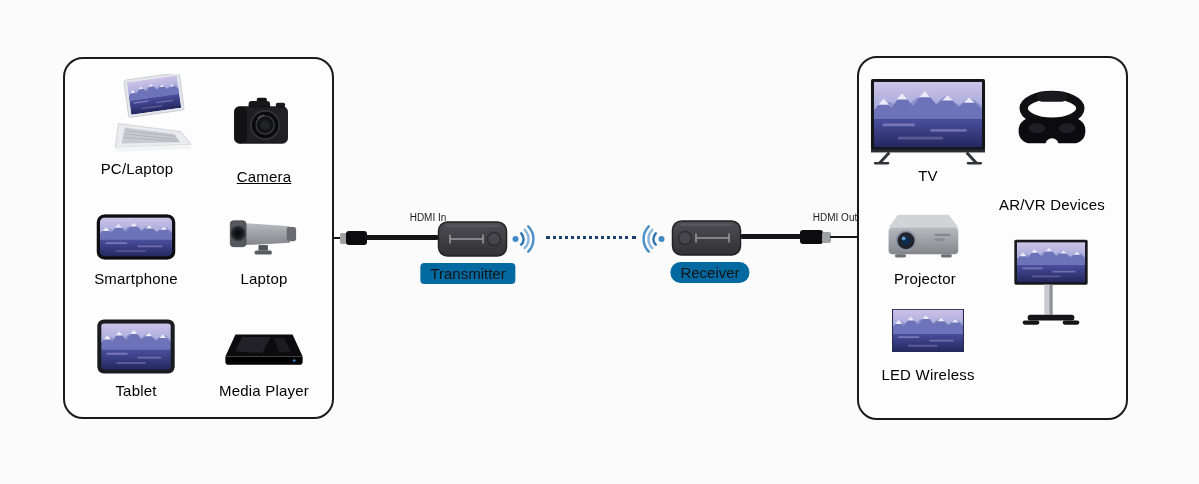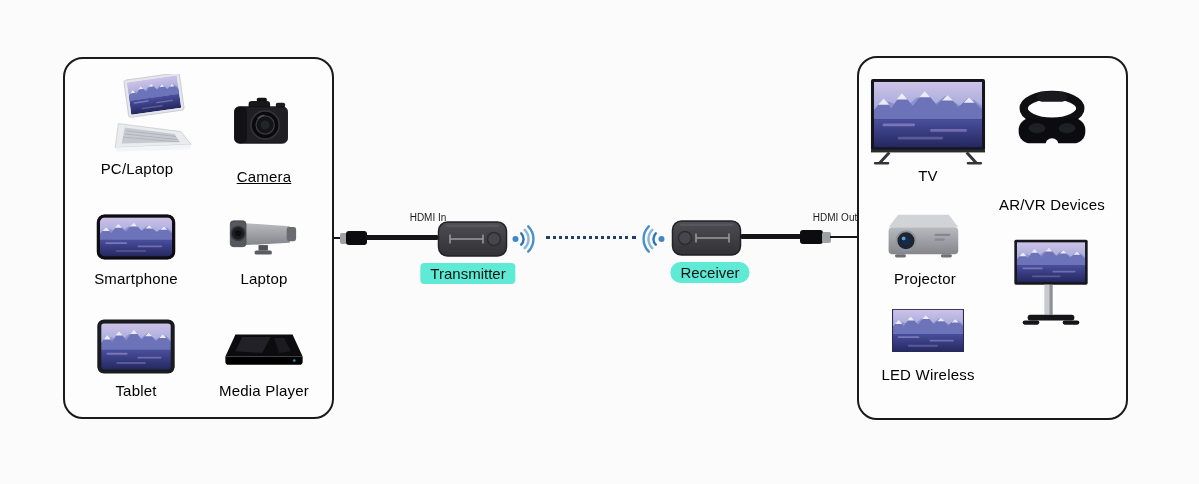--- a/index.html
+++ b/index.html
@@ -14,21 +14,21 @@
     border:2px solid #1a1a1c; border-radius:20px; background:#fdfdfe;
   }
   .dev-label {
     position:absolute; transform:translateX(-50%);
     font-size:15px; color:#000000; text-align:center;
     white-space:nowrap; letter-spacing:.2px;
   }
   .dev-label.wrap { white-space:normal; width:130px; line-height:1.22; }
   .chip {
     position:absolute; transform:translateX(-50%);
-    font-size:15px; color:#141414; background:#5eead4;
+    font-size:15px; color:#141414; background:#0369a1;
     padding:2px 10px; border-radius:4px; white-space:nowrap;
   }
   .title {
     position:absolute; transform:translateX(-50%);
     font-size:18px; font-weight:bold; color:#0f0f0f;
     white-space:nowrap; letter-spacing:.3px;
   }
   .hdmi {
     position:absolute; transform:translateX(-50%);
     font-size:10px; color:#1c1c1e; white-space:nowrap;margin-left:46px;

